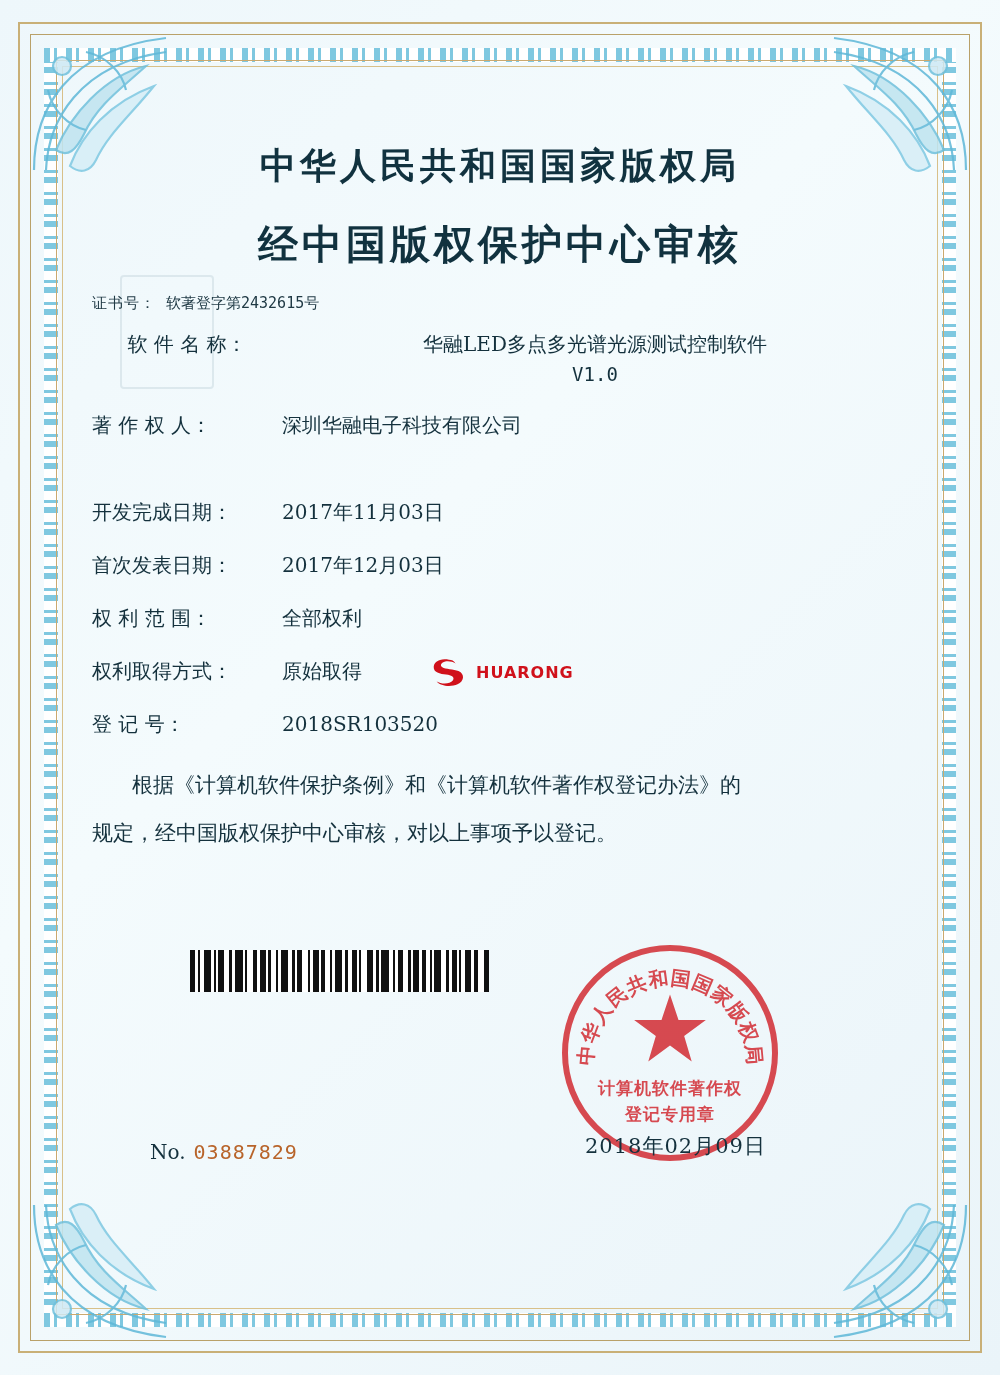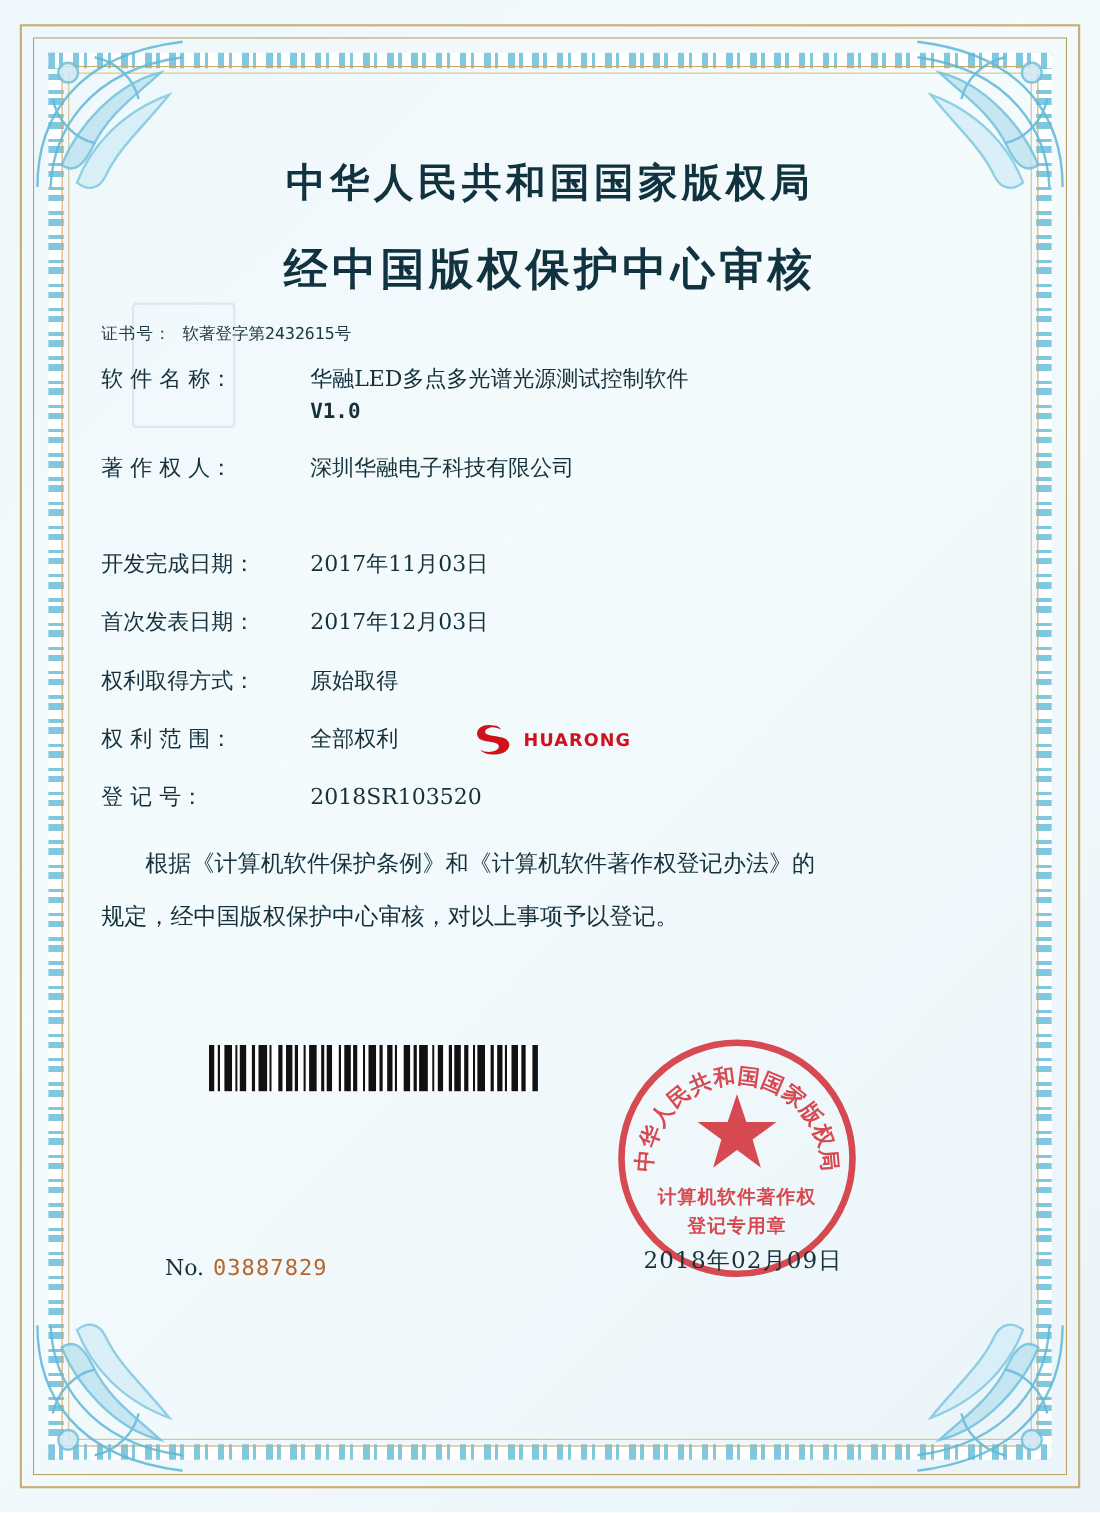--- a/index.html
+++ b/index.html
@@ -80,22 +80,22 @@
   .row .label{
     width:190px;flex:0 0 190px;
     letter-spacing:0px;
     font-family:"DejaVu Serif","Liberation Serif",serif;
   }
   .row .value{
     flex:1;
     font-family:"DejaVu Serif","Liberation Serif",serif;
     line-height:1.35;
   }
-  .row.tight{margin-bottom:10px;}
-  .value .v2{display:block;font-family:"DejaVu Sans Mono","Liberation Mono",monospace;font-size:19px;margin-top:4px;font-weight:bold;}
+  .row.tight{margin-bottom:10px;text-align:center;}
+  .value .v2{display:block;font-family:"DejaVu Sans Mono","Liberation Mono",monospace;font-size:19px;margin-top:4px;}
   .mono{font-family:"DejaVu Sans Mono","Liberation Mono",monospace;letter-spacing:0px;}
   .spacer-sm{height:14px;}
   .spacer-md{height:34px;}
 
   .statement{
     margin-top:26px;
     font-size:21px;color:#14313d;line-height:2.0;
     font-family:"DejaVu Serif","Liberation Serif",serif;
   }
   .statement p{margin:0 0 6px 0;}
@@ -245,27 +245,27 @@
         <div class="label">开发完成日期：</div>
         <div class="value">2017年11月03日</div>
       </div>
 
       <div class="row">
         <div class="label">首次发表日期：</div>
         <div class="value">2017年12月03日</div>
       </div>
 
       <div class="row">
+        <div class="label">权 利 范 围：</div>
+        <div class="value">全部权利</div>
+      </div>
+
+      <div class="row">
         <div class="label">权利取得方式：</div>
         <div class="value">原始取得</div>
-      </div>
-
-      <div class="row">
-        <div class="label">权 利 范 围：</div>
-        <div class="value">全部权利</div>
       </div>
 
       <div class="row">
         <div class="label">登  记  号：</div>
         <div class="value mono">2018SR103520</div>
       </div>
 
     </div>
 
     <div class="statement">

